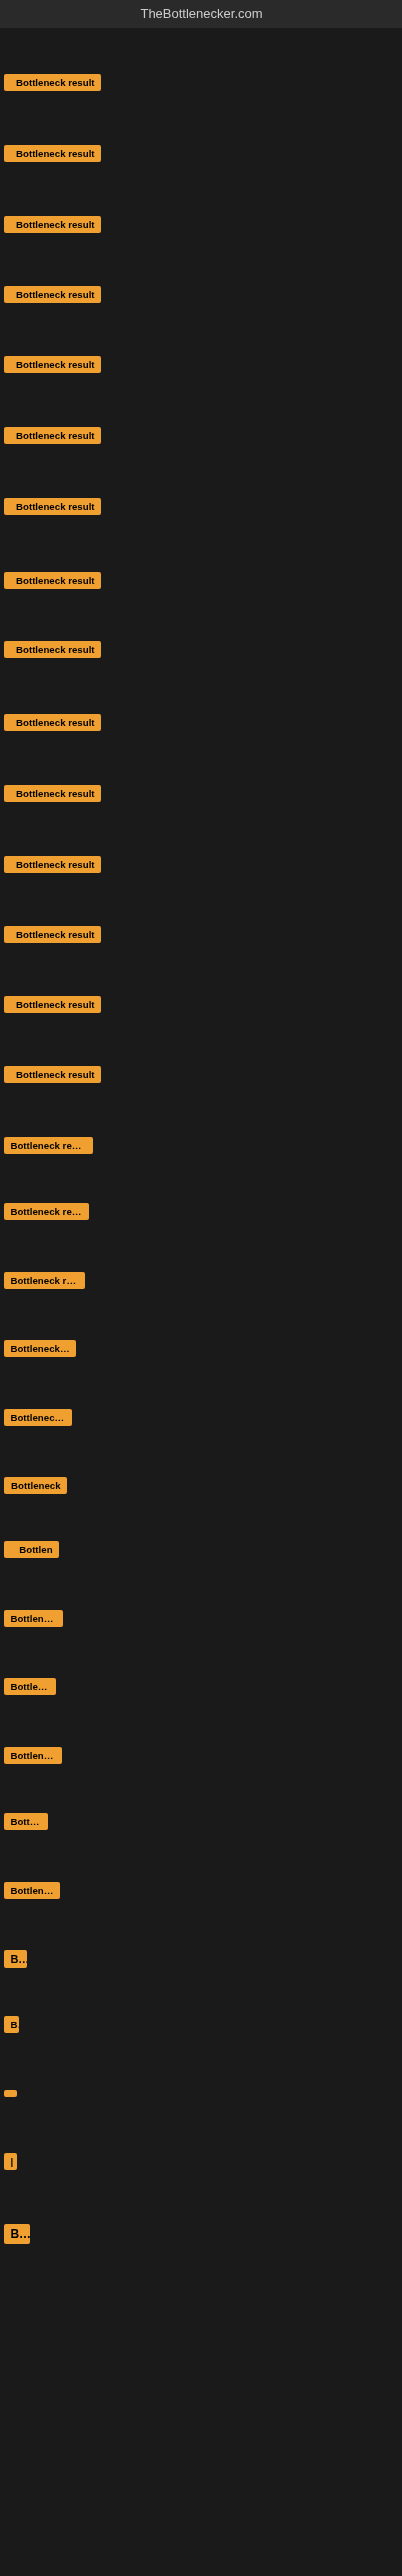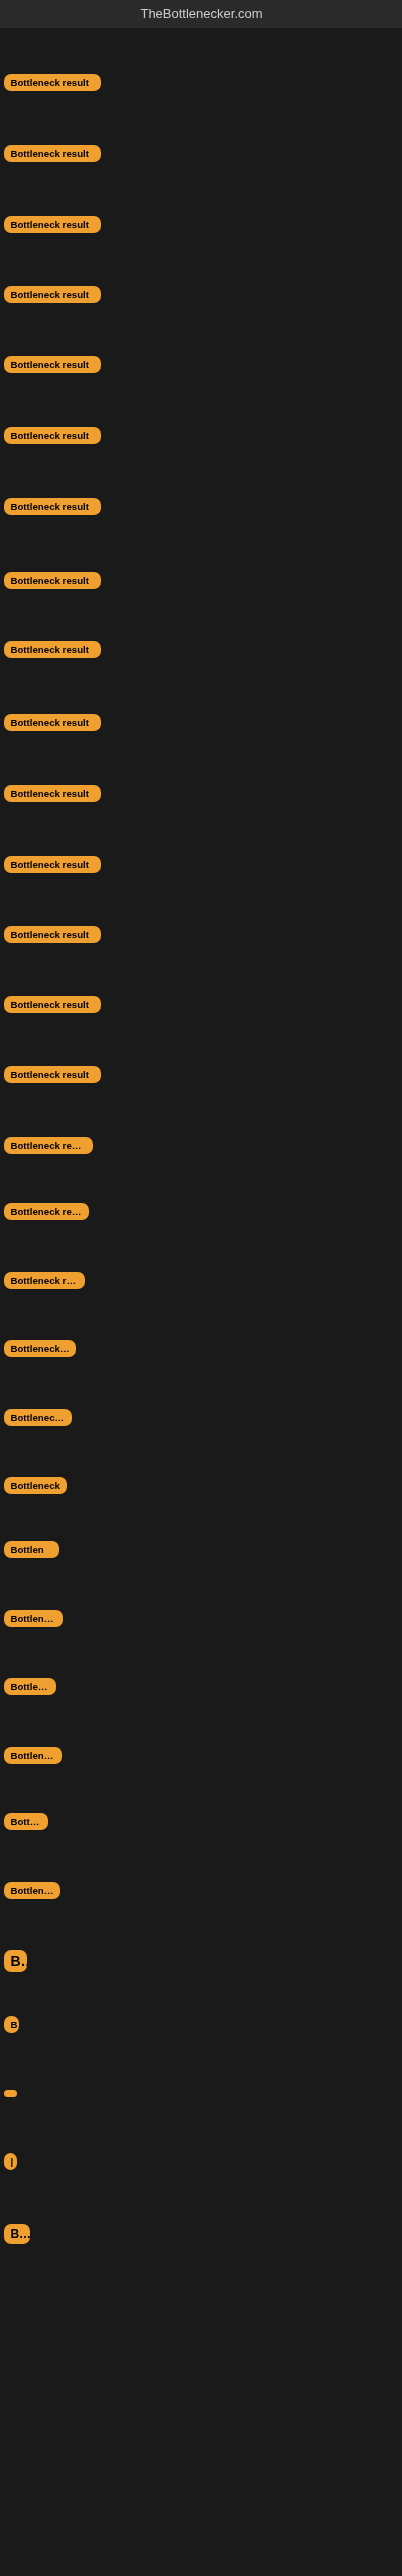--- a/index.html
+++ b/index.html
@@ -26,24 +26,25 @@
       width: 100%;
     }
 
     .bottleneck-badge {
       display: inline-block;
       background-color: #f0a030;
       color: #000;
       font-size: 9.7px;
       font-weight: bold;
       padding: 3.2px 6.4px;
-      border-radius: 7px;
+      border-radius: 2px;
       white-space: nowrap;
       overflow: hidden;
       text-overflow: ellipsis;
+      text-align: right;
     }
 
     .row {
       position: absolute;
       left: 4px;
     }
   </style>
 </head>
 <body>
 
@@ -72,19 +73,19 @@
     <div class="row" style="top: 1244px;"><span class="bottleneck-badge" style="max-width: 81px; width: 81px; font-size: 9.7px;">Bottleneck result</span></div>
     <div class="row" style="top: 1312px;"><span class="bottleneck-badge" style="max-width: 72px; width: 72px; font-size: 9.7px;">Bottleneck re</span></div>
     <div class="row" style="top: 1381px;"><span class="bottleneck-badge" style="max-width: 68px; width: 68px; font-size: 9.7px;">Bottleneck resu</span></div>
     <div class="row" style="top: 1449px;"><span class="bottleneck-badge" style="max-width: 63px; width: 63px; font-size: 9.7px;">Bottleneck</span></div>
     <div class="row" style="top: 1513px;"><span class="bottleneck-badge" style="max-width: 55px; width: 55px; font-size: 9.7px;">Bottlen</span></div>
     <div class="row" style="top: 1582px;"><span class="bottleneck-badge" style="max-width: 59px; width: 59px; font-size: 9.7px;">Bottleneck r</span></div>
     <div class="row" style="top: 1650px;"><span class="bottleneck-badge" style="max-width: 52px; width: 68px; font-size: 9.7px;">Bottlenec</span></div>
     <div class="row" style="top: 1719px;"><span class="bottleneck-badge" style="max-width: 58px; width: 58px; font-size: 9.7px;">Bottleneck re</span></div>
     <div class="row" style="top: 1785px;"><span class="bottleneck-badge" style="max-width: 44px; width: 44px; font-size: 9.7px;">Bottlene</span></div>
     <div class="row" style="top: 1854px;"><span class="bottleneck-badge" style="max-width: 56px; width: 56px; font-size: 9.7px;">Bottleneck</span></div>
-    <div class="row" style="top: 1922px;"><span class="bottleneck-badge" style="max-width: 22.5px; width: 22.5px; font-size: 14px;">Bo</span></div>
+    <div class="row" style="top: 1922px;"><span class="bottleneck-badge" style="max-width: 22.5px; width: 22.5px; font-size: 11px;">Bo</span></div>
     <div class="row" style="top: 1988px;"><span class="bottleneck-badge" style="max-width: 14.5px; width: 14.5px; font-size: 9.7px;">B</span></div>
     <div class="row" style="top: 2057px;"><span class="bottleneck-badge" style="max-width: 8px; width: 8px; font-size: 9.7px;"></span></div>
     <div class="row" style="top: 2125px;"><span class="bottleneck-badge" style="max-width: 6.4px; width: 6.4px; font-size: 9.7px;">|</span></div>
     <div class="row" style="top: 2196px;"><span class="bottleneck-badge" style="max-width: 26px; width: 26px; font-size: 12px;">Bott</span></div>
   </div>
 
 
 </body></html>

